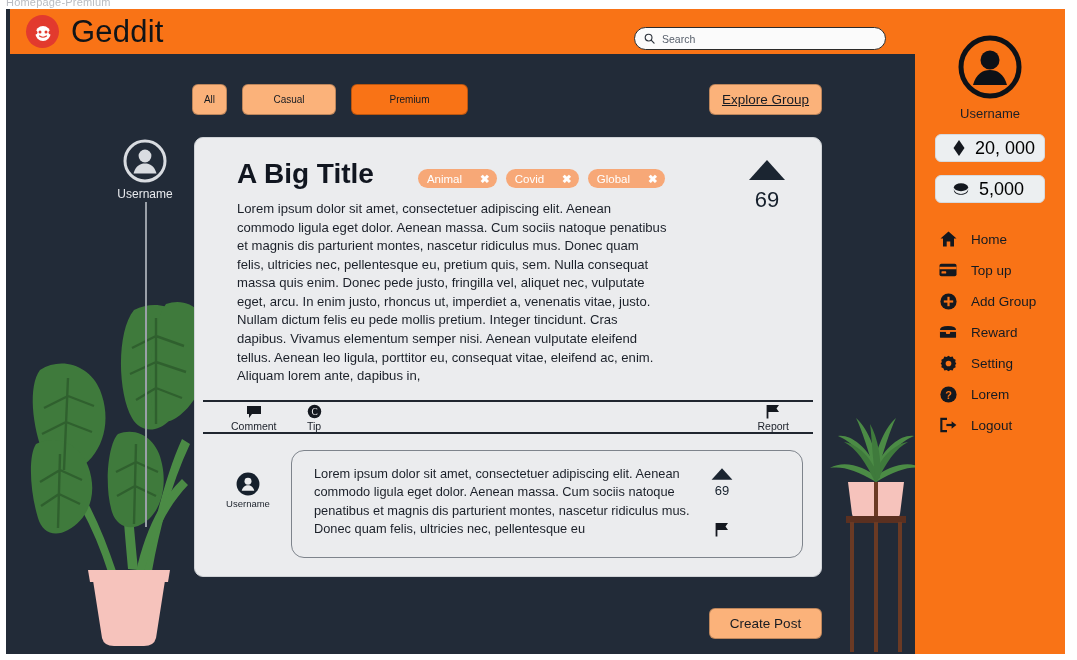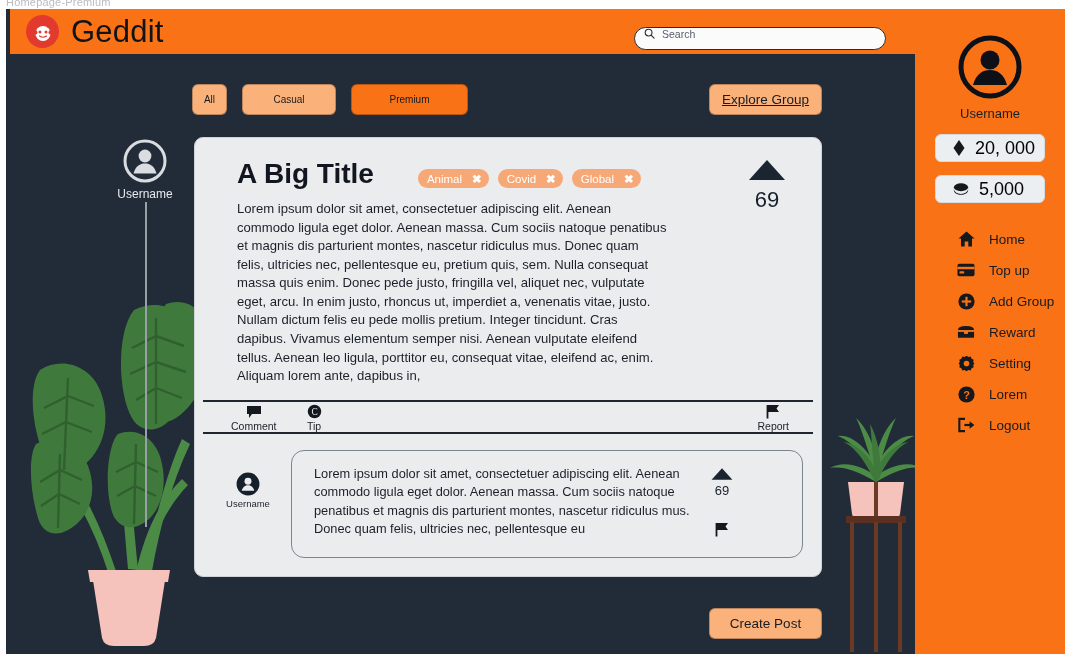--- a/index.html
+++ b/index.html
@@ -61,21 +61,21 @@
     font-weight: 400;
     letter-spacing: .2px;
     line-height: 1;
   }
   .search-wrap {
     position: absolute;
     left: 628px; top: 18px;
     width: 252px; height: 23px;
     background: #fbfbfb;
     border-radius: 12px;
-    display: flex; align-items: flex-start;
+    display: flex; align-items: center;
     padding: 0 9px;
     border: 1px solid #2b2b2b;
   }
   .search-wrap .mag { flex: none; margin-right: 7px; display:block; }
   .search-input {
     border: none; outline: none; background: transparent;
     font-family: "Liberation Sans", sans-serif;
     font-size: 10.5px; color: #3c4450;
     width: 100%;
   }
@@ -115,21 +115,20 @@
     display: flex;
     flex-direction: column;
     gap: 9px;
     padding-left: 14px;
   }
   .menu-item {
     display: flex; align-items: center;
     gap: 14px;
     height: 22px;
     cursor: pointer;
-    margin-left: 18px;
   }
   .menu-item .mi-ico {
     width: 18px; display: flex; justify-content: center; flex: none;
   }
   .menu-item .mi-label {
     font-size: 13.5px; color: #151a21;
   }
 
   
   .left-user {
@@ -212,21 +211,21 @@
     white-space: nowrap;
   }
   .tags { display: flex; gap: 9px; margin-left: 44px; margin-top: 9px; }
   .tag {
     background: #f7a877;
     color: #ffffff;
     border-radius: 10px;
     height: 19px;
     padding: 0 7px 0 9px;
     font-size: 11.5px;
-    display: flex; align-items: center; gap: 10px;
+    display: flex; align-items: center; gap: 18px;
     cursor: pointer;
   }
   .tag .tx { font-weight: 700; font-size: 11.5px; }
   .vote-col {
     position: absolute;
     right: 24px; top: 20px;
     width: 60px;
     display: flex; flex-direction: column; align-items: center;
   }
   .vote-count { font-size: 22px; color: #16202c; margin-top: 5px; }

